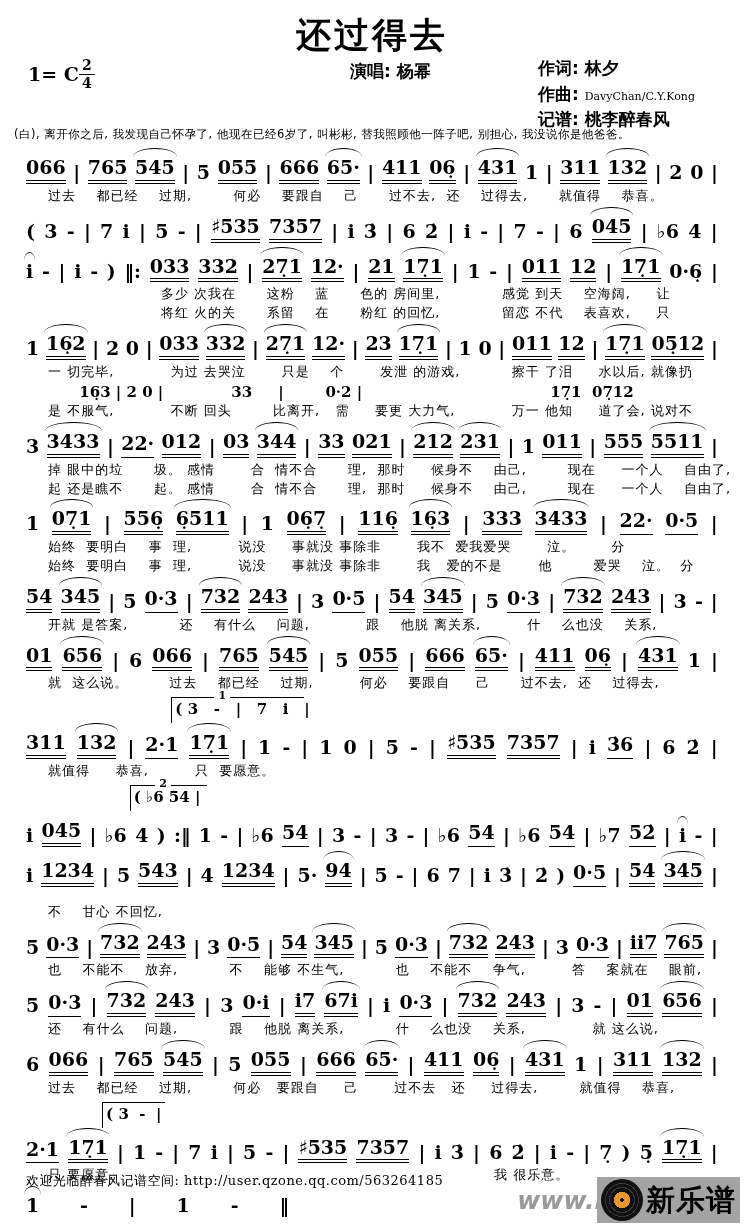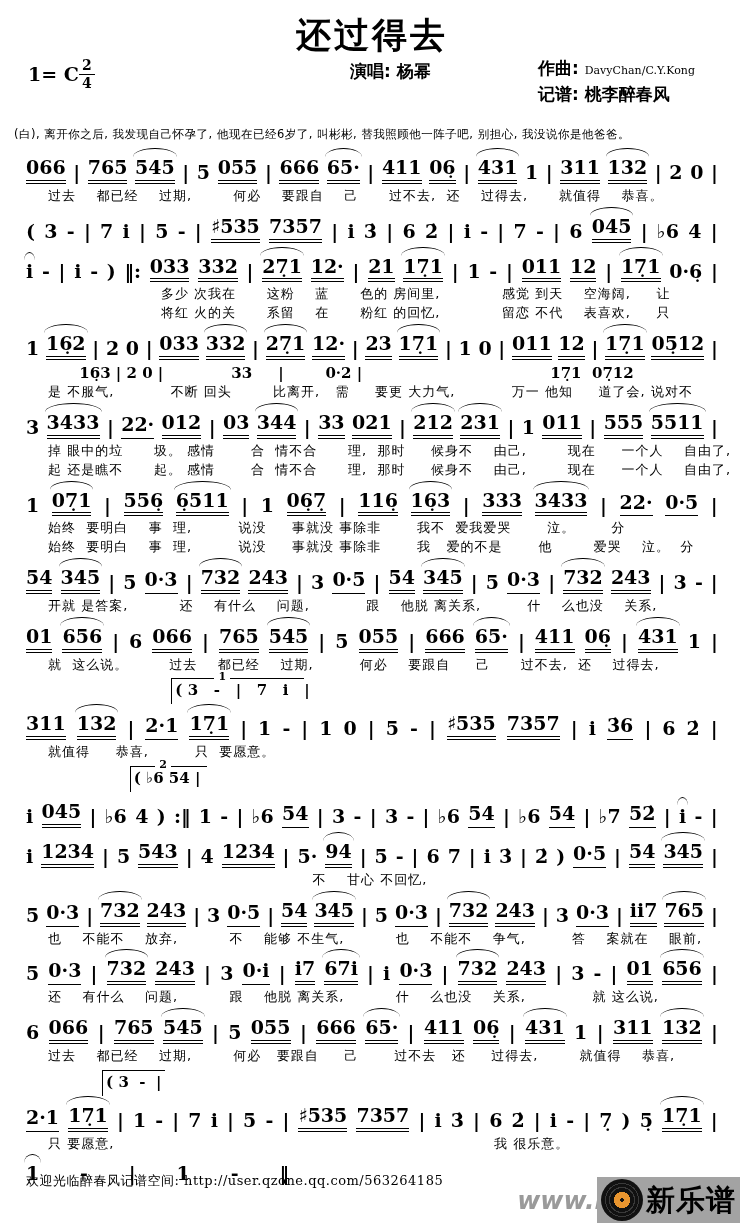--- a/index.html
+++ b/index.html
@@ -33,21 +33,21 @@
     padding:9px 0 3px 0;
   }
   .notation span{position:relative;white-space:pre;}
   .u1{border-bottom:1.6px solid #000;padding-bottom:2px;}
   .u2{border-bottom:4px double #000;padding-bottom:1px;}
   .arc::before{
     content:"";position:absolute;left:-2px;right:-2px;top:-9px;height:8px;
     border-top:1.6px solid #000;border-radius:50% 50% 0 0 / 100% 100% 0 0;
   }
   .lyr{font-size:13px;line-height:1.45;white-space:pre;letter-spacing:1px;padding-left:22px;}
-  .lyr.right{text-align:center;padding-right:26px;}
+  .lyr.right{text-align:left;padding-right:26px;margin-top:13px;}
   .alt{
     font-family:"DejaVu Serif",serif;font-weight:bold;font-size:15px;line-height:1.35;
     white-space:pre;padding-left:22px;
   }
   .volta{
     position:relative;height:25px;margin-top:4px;
     border-top:1.5px solid #000;border-left:1.5px solid #000;
   }
   .vlabel{
     position:absolute;top:-9px;left:32%;background:#fff;padding:0 4px;
@@ -84,20 +84,21 @@
   <div class="title">还过得去</div>
   <div class="keytime">
     <span>1= C</span>
     <span class="frac">
       <span class="num">2</span>
       <span class="den">4</span>
     </span>
   </div>
   <div class="singer"><span>演唱:</span> <span>杨幂</span></div>
   <div class="credits">
+    <div><span>作词:</span> <span>林夕</span></div>
     <div><span>作曲:</span> <span class="small">DavyChan/C.Y.Kong</span></div>
     <div><span>记谱:</span> <span>桃李醉春风</span></div>
   </div>
   <div class="spoken">(白), 离开你之后, 我发现自己怀孕了, 他现在已经6岁了, 叫彬彬, 替我照顾他一阵子吧, 别担心, 我没说你是他爸爸。</div>
 </div>
 
 <div class="score">
   <div class="system">
 
     <div class="notation">
@@ -222,20 +223,21 @@
         <span>1</span>
         <span>0</span>
         <span>|</span>
         <span class="u2">011</span>
         <span class="u2">12</span>
         <span>|</span>
         <span class="u2 arc">17̣1</span>
         <span class="u2">05̣12</span>
         <span>|</span>
       </div>
+    <div class="lyr l1">一 切完毕,           为过 去哭泣       只是    个       发泄 的游戏,          擦干 了泪     水以后, 就像扔</div>
     <div class="alt">      16̣3 | 2 0 |             33     |        0·2 |                                    17̣1  07̣12</div>
     <div class="lyr l2">是 不服气,           不断 回头        比离开,   需     要更 大力气,           万一 他知     道了会, 说对不</div>
   </div>
 
   <div class="system">
 
     <div class="notation">
         <span>3</span>
         <span class="u2 arc">3433</span>
         <span>|</span>

